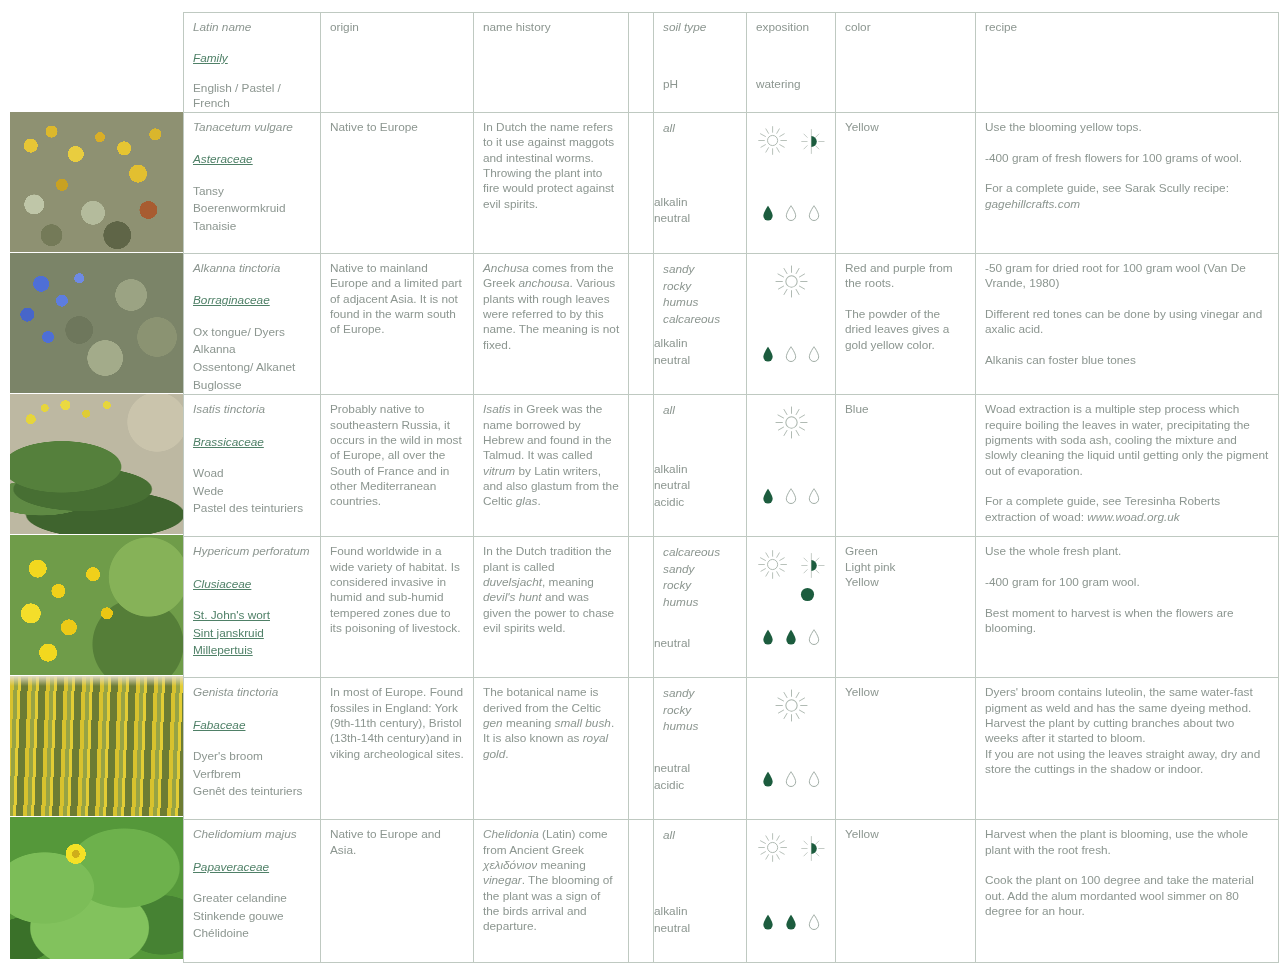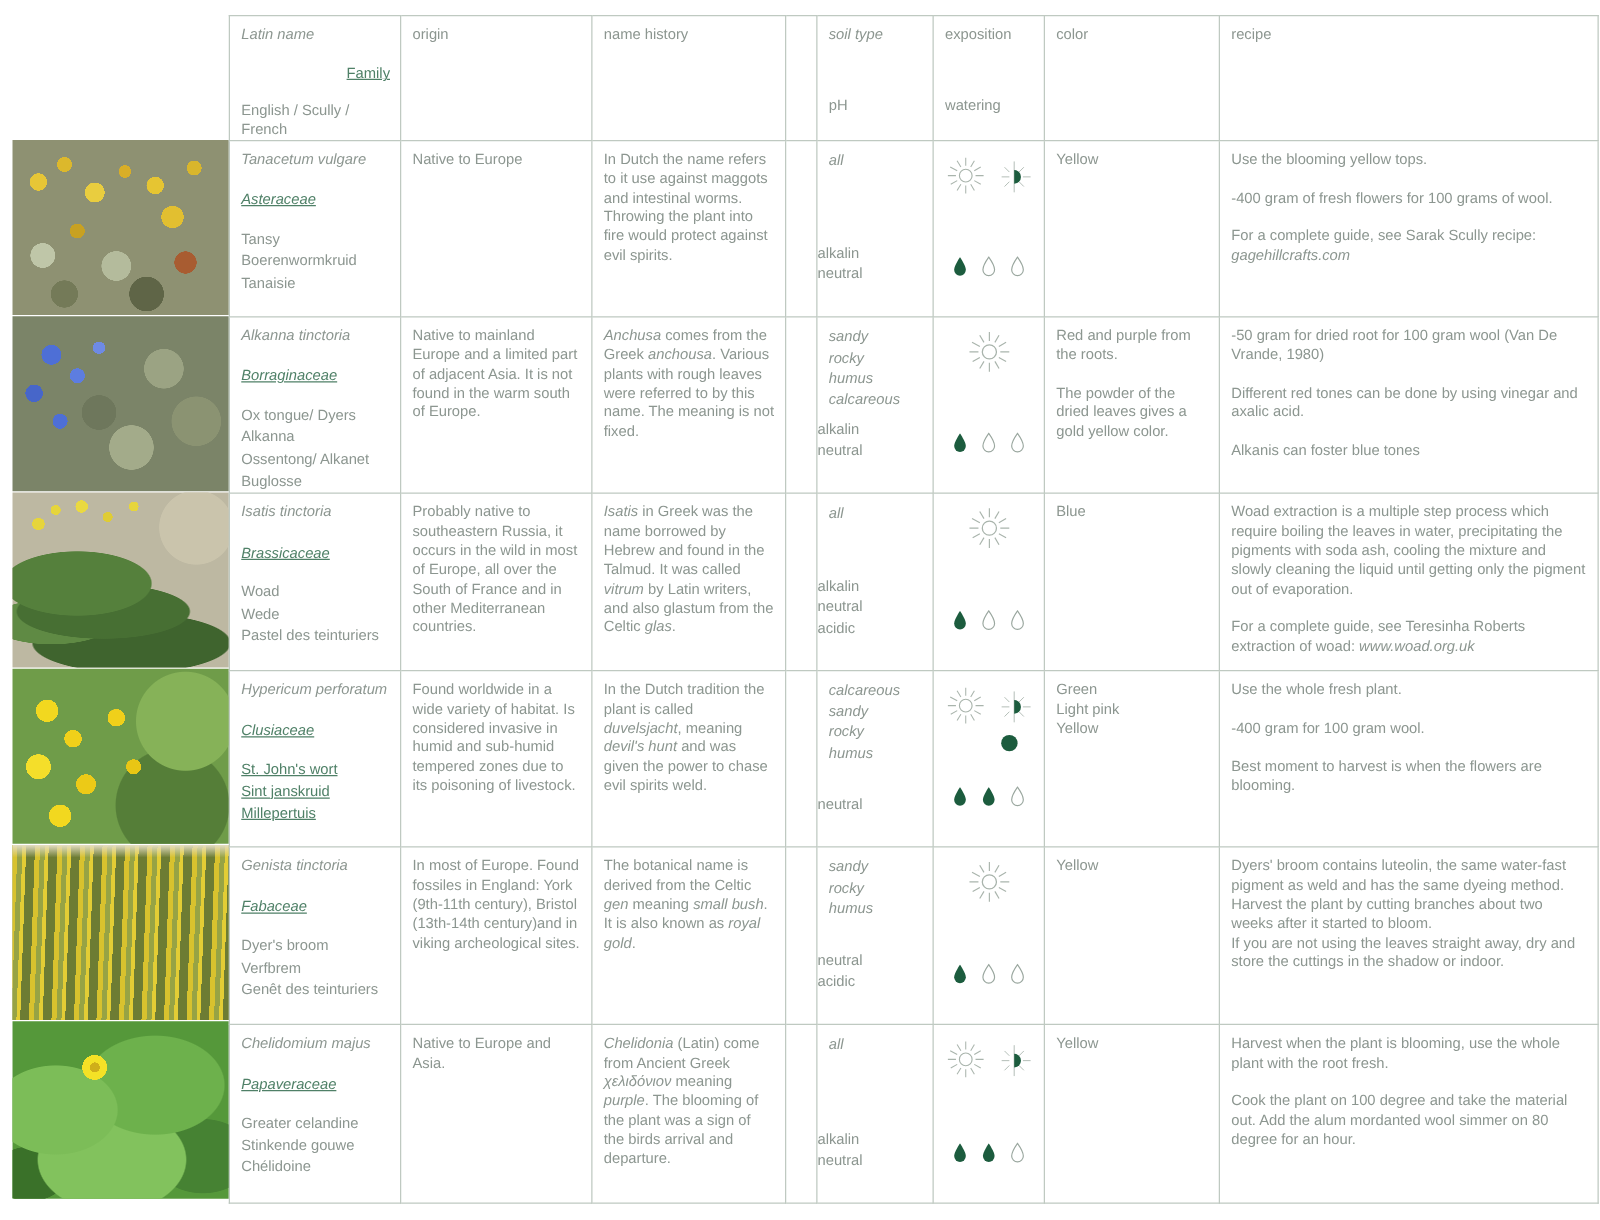--- a/index.html
+++ b/index.html
@@ -104,21 +104,21 @@
   .pre { white-space:pre-line; }
 
   .latin { font-style:italic; }
   .family { margin-top:17px; font-style:italic; color:#4f8067; text-decoration:underline; }
   .names { margin-top:15px; line-height:1.5; white-space:pre-line; }
   .names.underlined { color:#4f8067; text-decoration:underline; }
 
   .soil { font-style:italic; line-height:1.4; white-space:pre-line; }
   .ph { position:absolute; left:0; bottom:26px; line-height:1.4; white-space:pre-line; }
 
-  .hdr-family { margin-top:16px; color:#4f8067; text-decoration:underline;text-align:right; }
+  .hdr-family { margin-top:16px; font-style:italic; color:#4f8067; text-decoration:underline; }
   .hdr-langs { margin-top:14px; }
   .hdr-bottom { position:absolute; left:9px; bottom:20px;text-align:right; }
 
   .suns { display:flex; justify-content:center; align-items:flex-start; gap:10px; margin-top:2px; }
   .shade-row { display:flex; justify-content:flex-end; padding-right:12px; margin-top:4px; }
   .drops { position:absolute; left:0; right:0; bottom:30px; display:flex; justify-content:center; gap:9px; }
 
   .icon { display:block; }
   .icon.sun { width:37px; height:37px; }
   .icon.halfsun { width:31px; height:31px; margin-top:4px; }
@@ -190,21 +190,21 @@
         <col style="width:89px">
         <col style="width:140px">
         <col style="width:303px">
     </colgroup>
 
     <tbody>
         <tr style="height:100px">
       <td>
         <div class="it">Latin name</div>
         <div class="hdr-family">Family</div>
-        <div class="hdr-langs">English / Scully / French</div>
+        <div class="hdr-langs">English / Pastel / French</div>
       </td>
       <td>
             <div>origin</div>
           </td>
       <td>
             <div>name history</div>
           </td>
       <td></td>
       <td>
         <div class="it">soil type</div>
@@ -498,21 +498,21 @@
         <div class="latin">Chelidomium majus</div>
         <div class="family">Papaveraceae</div>
         <div class="names">Greater celandine
 Stinkende gouwe
 Chélidoine</div>
       </td>
       <td>
             <div>Native to Europe and Asia.</div>
           </td>
       <td>
-            <div class="pre"><span class="it">Chelidonia</span><span> (Latin) come from Ancient Greek </span><span class="it">χελιδόνιον</span><span> meaning </span><span class="it">purple</span><span>. The blooming of the plant was a sign of the birds arrival and departure.</span></div>
+            <div class="pre"><span class="it">Chelidonia</span><span> (Latin) come from Ancient Greek </span><span class="it">χελιδόνιον</span><span> meaning </span><span class="it">vinegar</span><span>. The blooming of the plant was a sign of the birds arrival and departure.</span></div>
           </td>
       <td></td>
       <td>
         <div class="soil">all</div>
         <div class="ph">alkalin
 neutral</div>
       </td>
       <td>
         <div class="suns">
           <svg class="icon sun">

